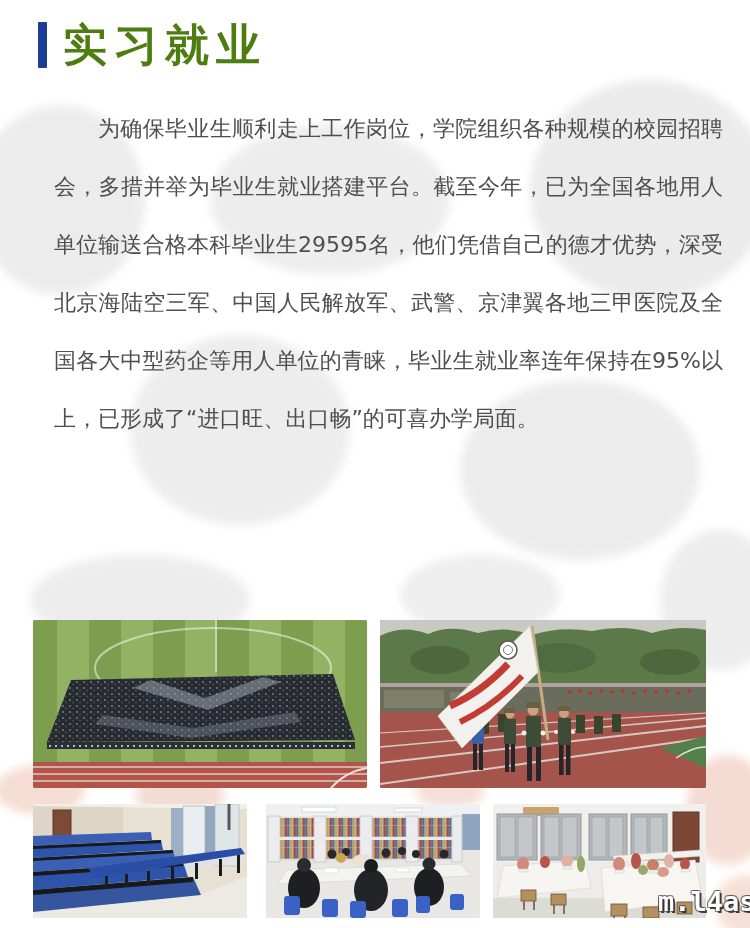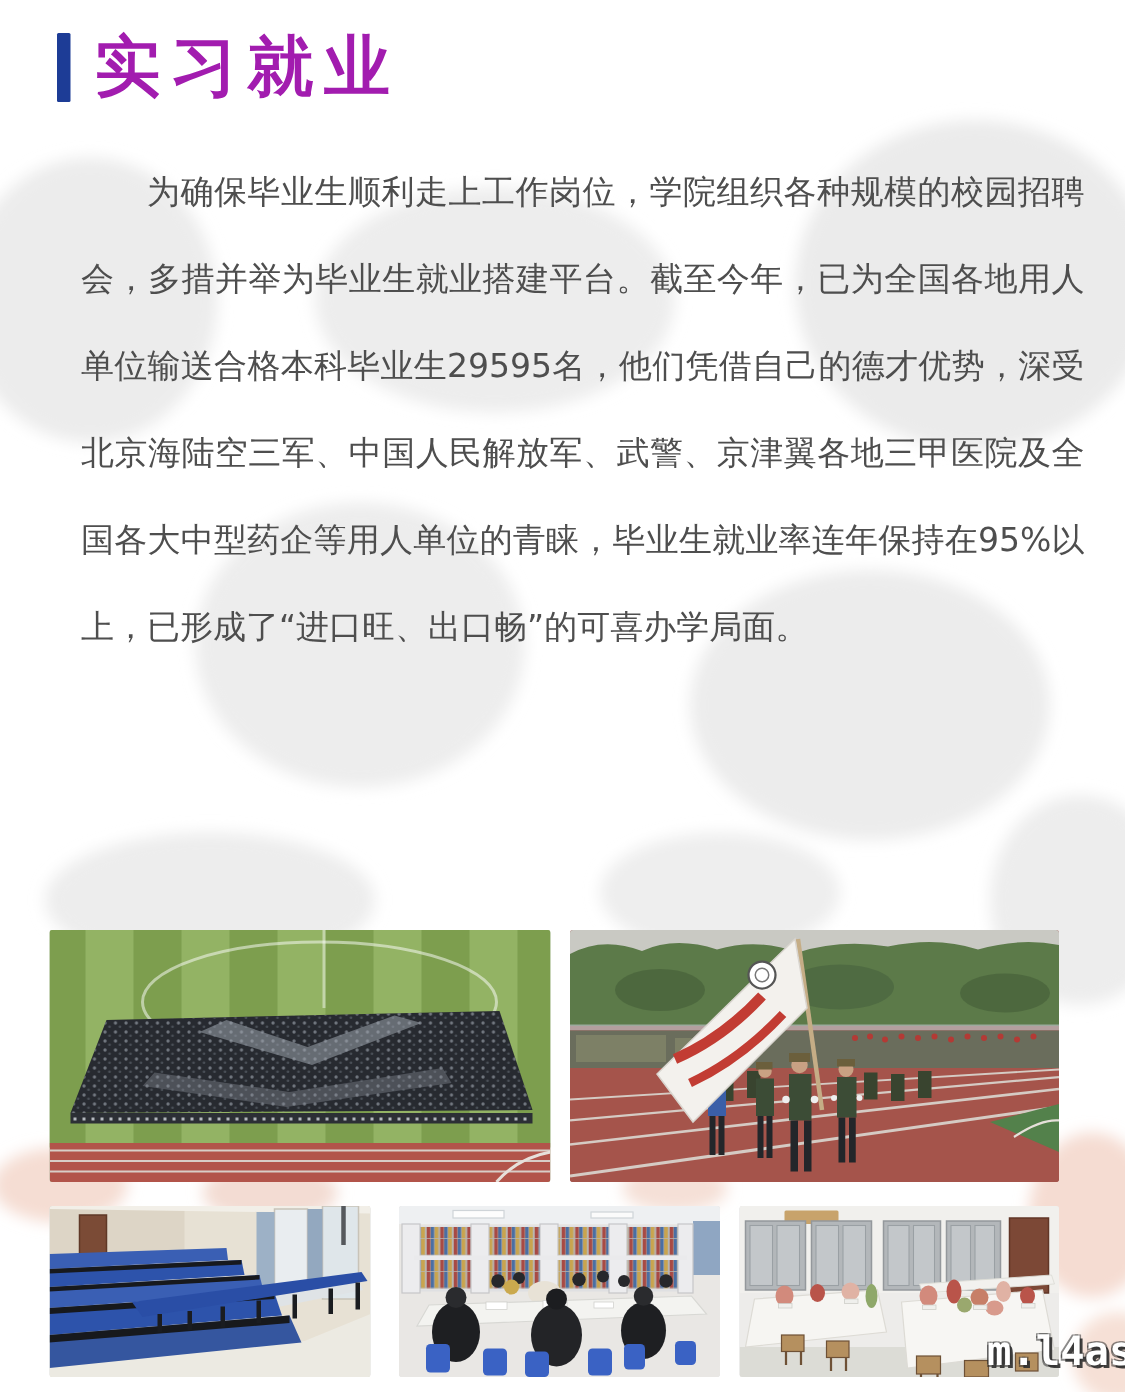--- a/index.html
+++ b/index.html
@@ -2,21 +2,21 @@
 <html><head>
 <meta charset="utf-8">
 <style>
   html,body{margin:0;padding:0;background:#fff;}
   .page{position:relative;width:750px;height:928px;background:#ffffff;overflow:hidden;
         font-family:"DejaVu Sans","Liberation Sans",sans-serif;}
   .bg-map{position:absolute;left:0;top:0;width:750px;height:928px;z-index:0;}
 
   .title-row{position:absolute;left:38px;top:20px;display:flex;align-items:center;z-index:2;}
   .title-bar{width:9px;height:46px;background:#1d3c96;border-radius:1px;margin-right:16px;}
-  .title-text{font-size:44px;font-weight:900;color:#a21caf;letter-spacing:7px;line-height:50px;white-space:nowrap;}
+  .title-text{font-size:44px;font-weight:900;color:#4d7c0f;letter-spacing:7px;line-height:50px;white-space:nowrap;}
 
   .paragraph{position:absolute;left:38px;top:84px;width:669px;z-index:2;
              font-size:22px;line-height:58px;color:#4e4e4e;
              text-align:justify;text-justify:inter-character;text-indent:2em;margin:16px;}
 
   .photo{position:absolute;overflow:hidden;border-radius:2px;z-index:2;background:#ddd;}
   .photo svg{display:block;width:100%;height:100%;}
   #photo-field{left:33px;top:620px;width:334px;height:168px;}
   #photo-parade{left:380px;top:620px;width:326px;height:168px;}
   #photo-hall{left:33px;top:804px;width:214px;height:114px;}

